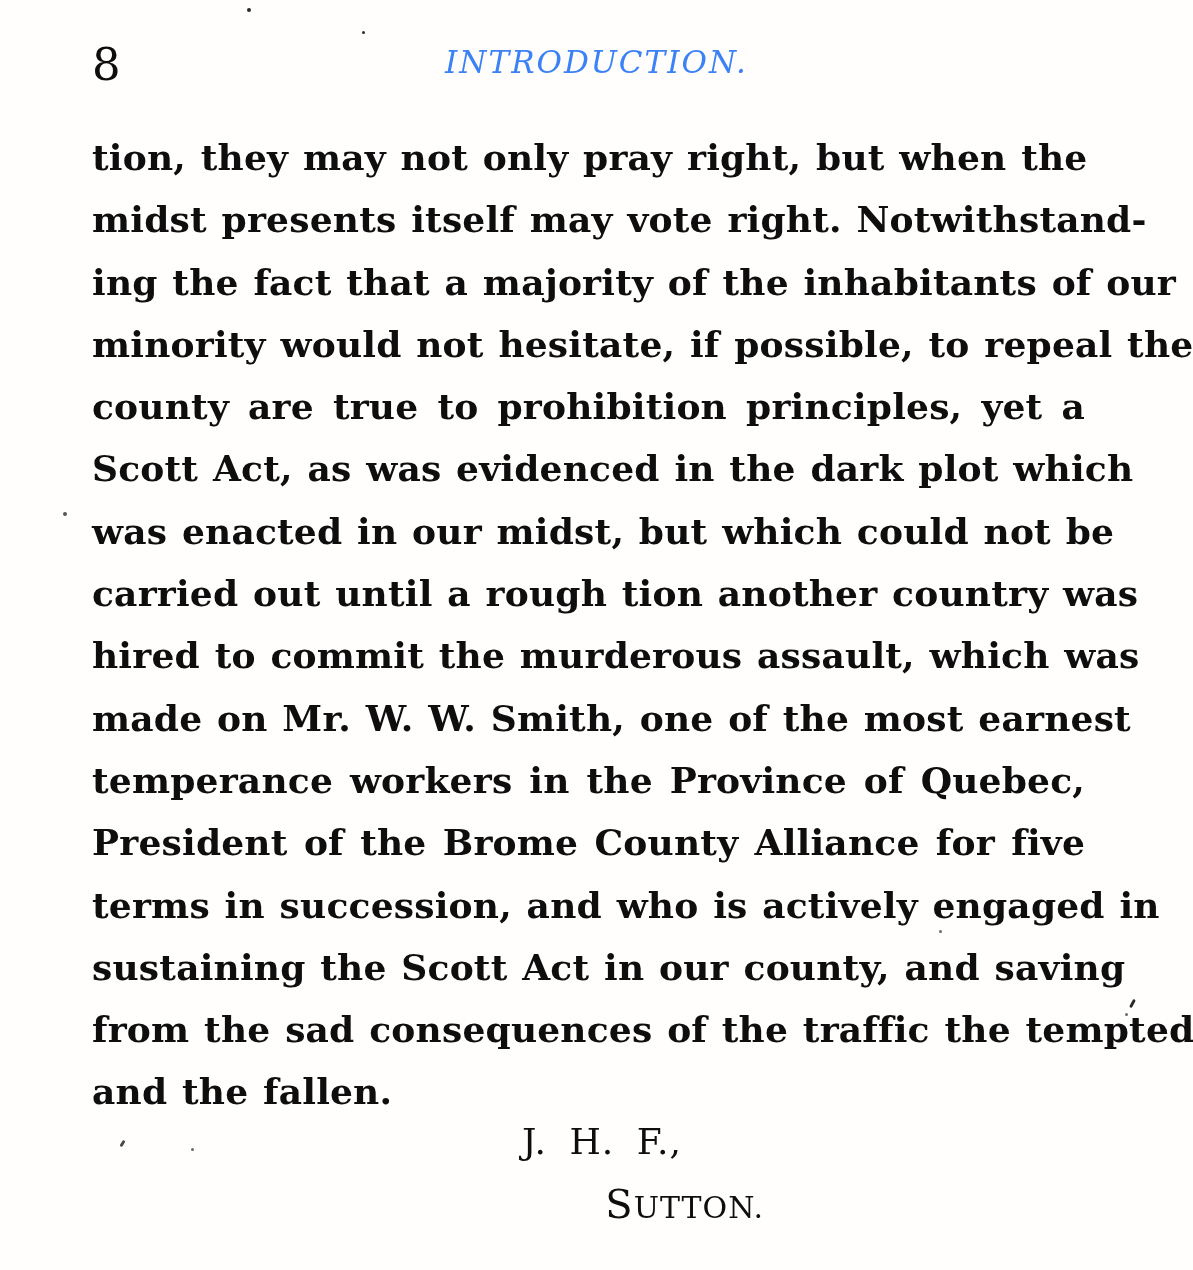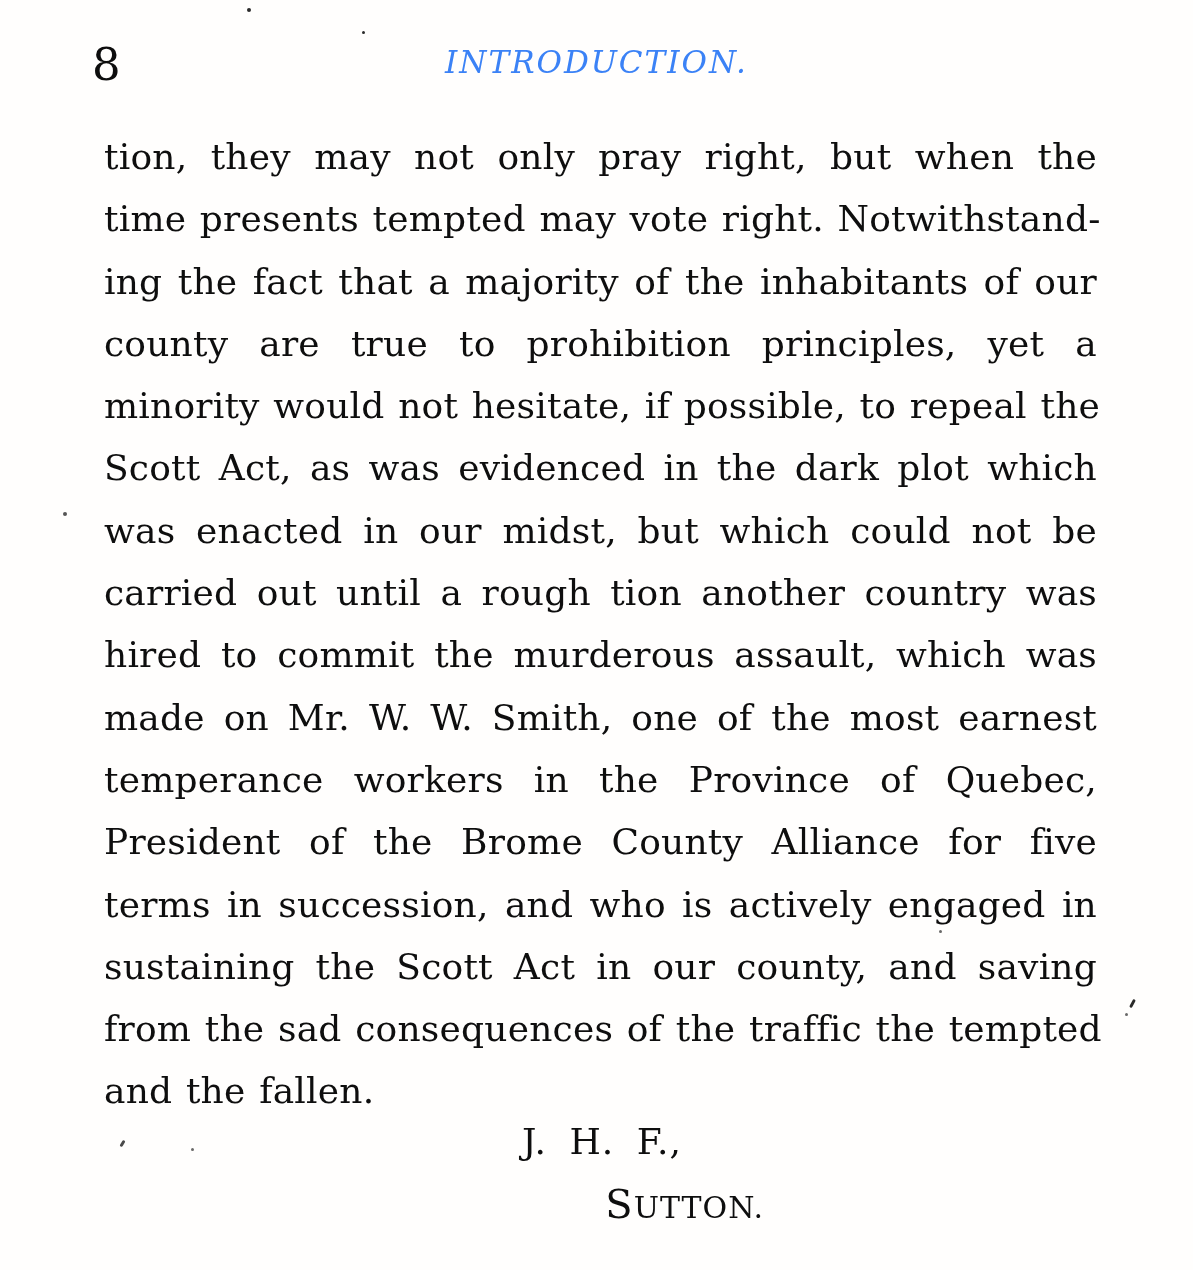--- a/index.html
+++ b/index.html
@@ -32,22 +32,23 @@
     position: absolute;
     top: 38px;
     left: 92px;
     font-size: 45px;
     color: #0d0d0d;
   }
   
   .body-text {
     position: absolute;
     top: 126px;
-    left: 104px;
+    left: 92px;
     width: 993px;
+    font-weight: bold;
   }
   .line {
     font-size: 36px;
     line-height: 62.3px;
     height: 62.3px;
     text-align: justify;
     text-align-last: justify;
     text-justify: inter-word;
     word-spacing: 2px;
     white-space: nowrap;
@@ -101,24 +102,24 @@
 </head>
 <body>
 
 <div class="page">
 
   <span class="page-number">8</span>
   <div class="running-head">INTRODUCTION.</div>
 
   <main class="body-text">
     <div class="line">tion, they may not only pray right, but when the</div>
-    <div class="line">time presents tempted may vote right.  Notwithstand-</div>
+    <div class="line">midst presents itself may vote right.  Notwithstand-</div>
     <div class="line">ing the fact that a majority of the inhabitants of our</div>
+    <div class="line">minority would not hesitate, if possible, to repeal the</div>
     <div class="line">county are true to prohibition principles, yet a</div>
-    <div class="line">minority would not hesitate, if possible, to repeal the</div>
     <div class="line">Scott Act, as was evidenced in the dark plot which</div>
     <div class="line">was enacted in our midst, but which could not be</div>
     <div class="line">carried out until a rough tion another country was</div>
     <div class="line">hired to commit the murderous assault, which was</div>
     <div class="line">made on Mr. W. W. Smith, one of the most earnest</div>
     <div class="line">temperance workers in the Province of Quebec,</div>
     <div class="line">President of the Brome County Alliance for five</div>
     <div class="line">terms in succession, and who is actively engaged in</div>
     <div class="line">sustaining the Scott Act in our county, and saving</div>
     <div class="line">from the sad consequences of the traffic the tempted</div>

